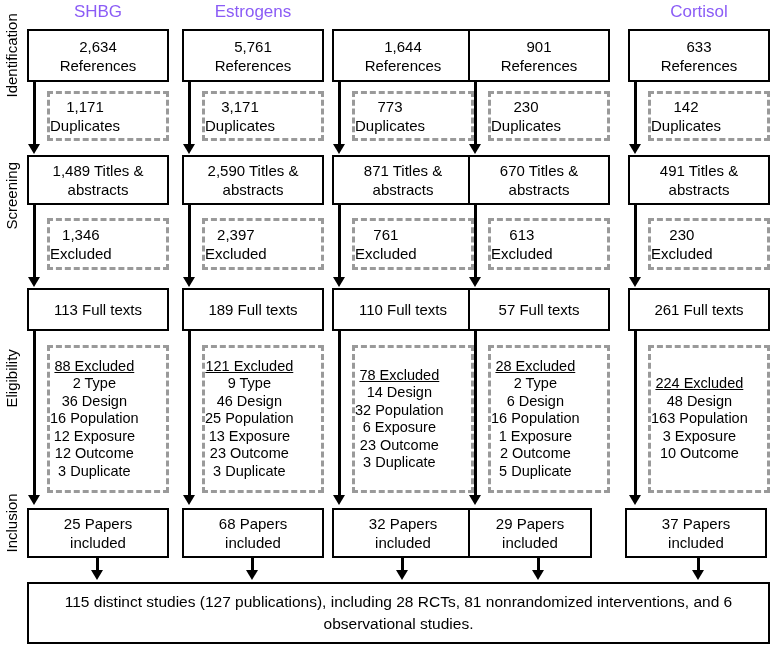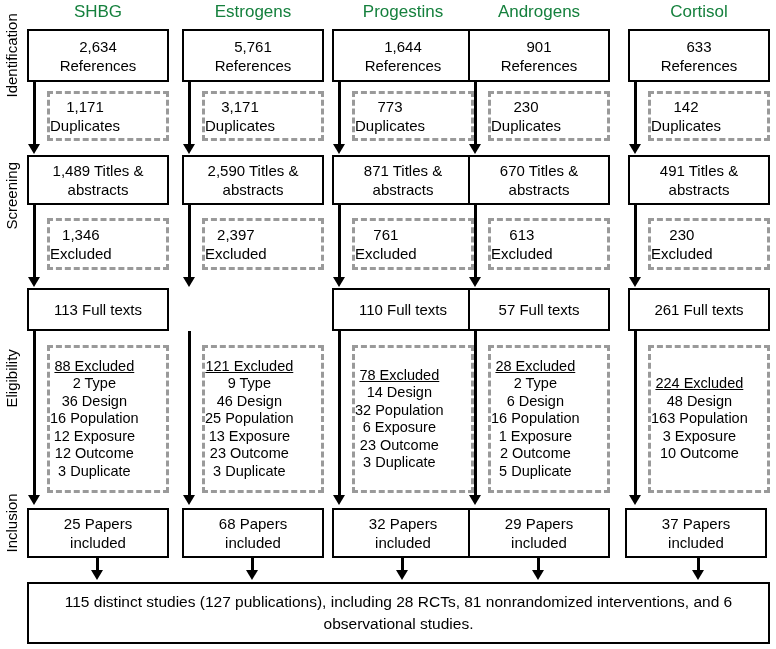--- a/index.html
+++ b/index.html
@@ -18,21 +18,21 @@
     overflow: hidden;
     background: #ffffff;
   }
 
   
   .col-header {
     position: absolute;
     text-align: center;
     font-size: 17px;
     line-height: 20px;
-    color: #15803d;
+    color: #8b5cf6;
     white-space: nowrap;
   }
 
   
   .stage-label {
     position: absolute;
     left: 0;
     width: 22px;
     text-align: center;
     font-size: 15px;
@@ -117,22 +117,20 @@
     padding: 4px 18px;
   }
 </style>
 </head>
 <body>
 
 <div id="diagram">
 
   <div class="col-header" style="left:27px;top:2px;width:142px;">SHBG</div>
   <div class="col-header" style="left:182px;top:2px;width:142px;">Estrogens</div>
-  <div class="col-header" style="left:332px;top:2px;width:142px;">Progestins</div>
-  <div class="col-header" style="left:468px;top:2px;width:142px;">Androgens</div>
   <div class="col-header" style="left:628px;top:2px;width:142px;">Cortisol</div>
 
   <div class="stage-label" style="top:28px;height:125px;">
     <span style="margin-top:50px;">Identification</span>
   </div>
   <div class="stage-label" style="top:155px;height:130px;">
     <span style="margin-top:55px;">Screening</span>
   </div>
   <div class="stage-label" style="top:288px;height:215px;">
     <span style="margin-top:100px;">Eligibility</span>
@@ -202,20 +200,23 @@
     <span class="txt">2,590 Titles &amp;
 abstracts</span>
   </div>
   <div class="v-line" style="left:188px;top:205px;height:74px;"></div>
   <div class="arrow-head" style="left:183px;top:277px;"></div>
   <div class="dashed-box" style="left:202px;top:218px;width:122px;height:52px;">
     <span class="txt">2,397
 Excluded</span>
   </div>
 
+  <div class="solid-box" style="left:182px;top:288px;width:142px;height:43px;">
+    <span class="txt">189 Full texts</span>
+  </div>
   <div class="v-line" style="left:188px;top:331px;height:166px;"></div>
   <div class="arrow-head" style="left:183px;top:495px;"></div>
   <div class="dashed-box" style="left:202px;top:345px;width:122px;height:148px;">
     <div class="excl-list">
       <span class="excl-head">121 Excluded</span>
       <span class="excl-line">9 Type</span>
       <span class="excl-line">46 Design</span>
       <span class="excl-line">25 Population</span>
       <span class="excl-line">13 Exposure</span>
       <span class="excl-line">23 Outcome</span>
@@ -307,21 +308,21 @@
       <span class="excl-head">28 Excluded</span>
       <span class="excl-line">2 Type</span>
       <span class="excl-line">6 Design</span>
       <span class="excl-line">16 Population</span>
       <span class="excl-line">1 Exposure</span>
       <span class="excl-line">2 Outcome</span>
       <span class="excl-line">5 Duplicate</span>
     </div>
   </div>
 
-  <div class="solid-box" style="left:468px;top:508px;width:142px;height:50px;">
+  <div class="solid-box" style="left:468px;top:508px;width:124px;height:50px;">
     <span class="txt">29 Papers
 included</span>
   </div>
   <div class="v-line" style="left:537px;top:558px;height:14px;"></div>
   <div class="arrow-head" style="left:532px;top:570px;"></div>
 
   <div class="solid-box" style="left:628px;top:29px;width:142px;height:53px;">
     <span class="txt">633
 References</span>
   </div>

